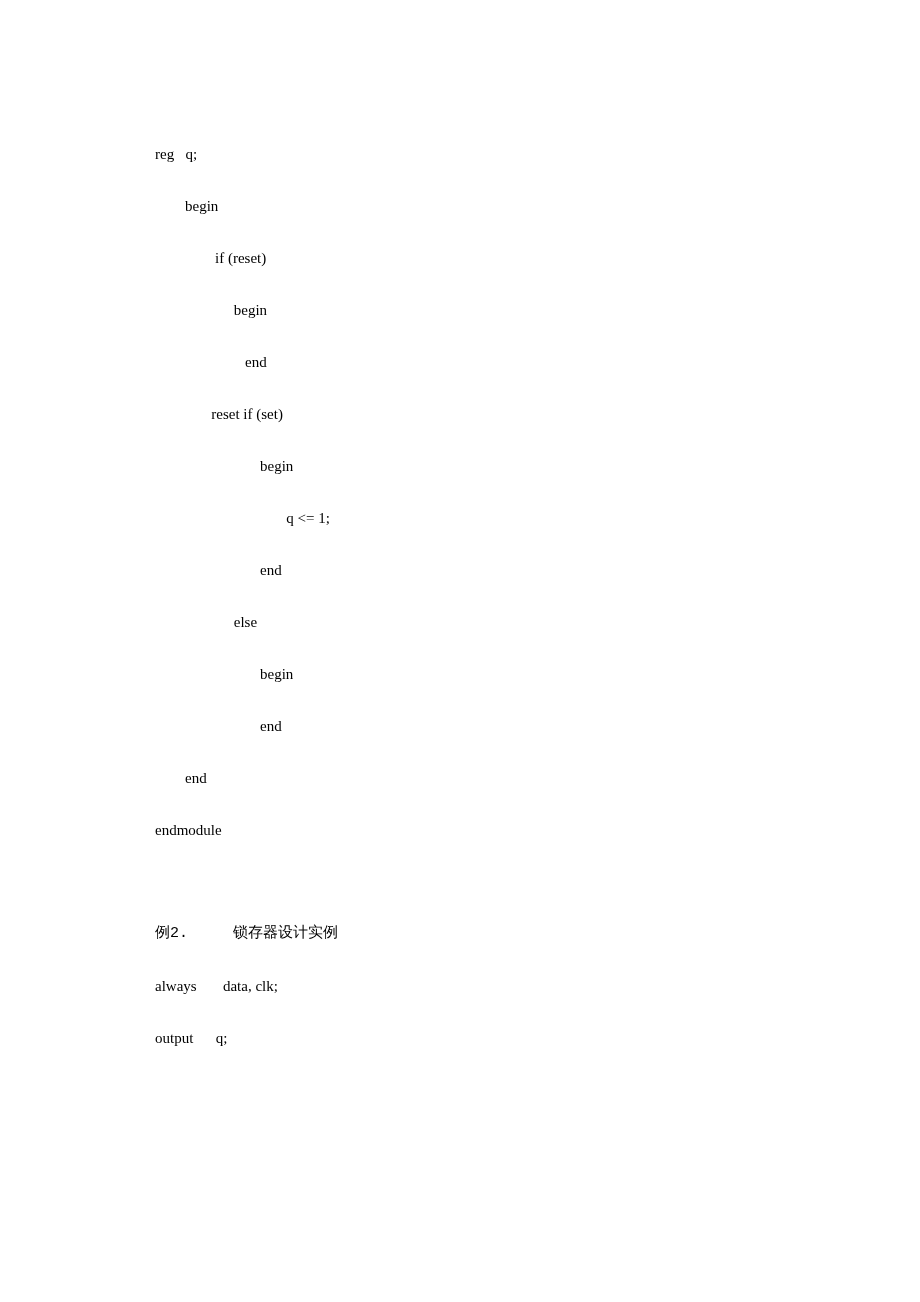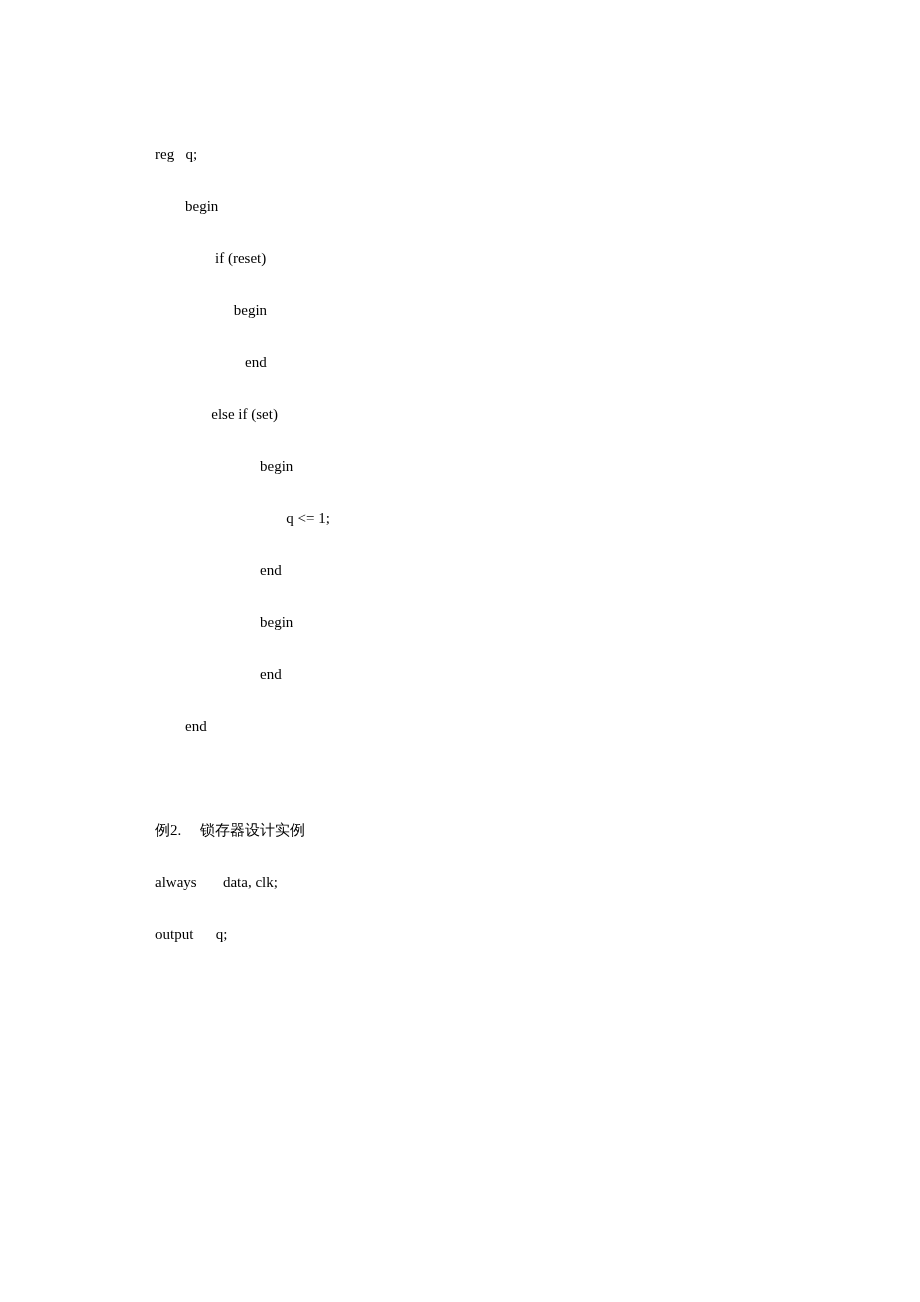--- a/index.html
+++ b/index.html
@@ -10,39 +10,41 @@
       padding: 115px 155px 0 155px;
       font-family: 'Times New Roman', 'SimSun', serif;
       font-size: 15px;
       line-height: 26px;
       color: #000000;
     }
     .content {
       white-space: pre;
     }
     .cjk {
-      font-family: Liberation Serif, serif;
+      font-family: Liberation Mono, monospace;
     }
   </style>
 </head>
 <body>
 
 <div class="content">
 <div>reg   q;</div>
 <div>        begin</div>
 <div>                if (reset)</div>
 <div>                     begin</div>
 <div>                        end</div>
-<div>               else if (set)</div>
+<div>               reset if (set)</div>
 <div>                            begin</div>
 <div>                                   q &lt;= 1;</div>
 <div>                            end</div>
+<div>                     else</div>
 <div>                            begin</div>
 <div>                            end</div>
 <div>        end</div>
+<div>endmodule</div>
 <div>&nbsp;</div>
 <div class="cjk">例2.     锁存器设计实例</div>
 <div>always       data, clk;</div>
 <div>output      q;</div>
 
 
 
 
 
 

